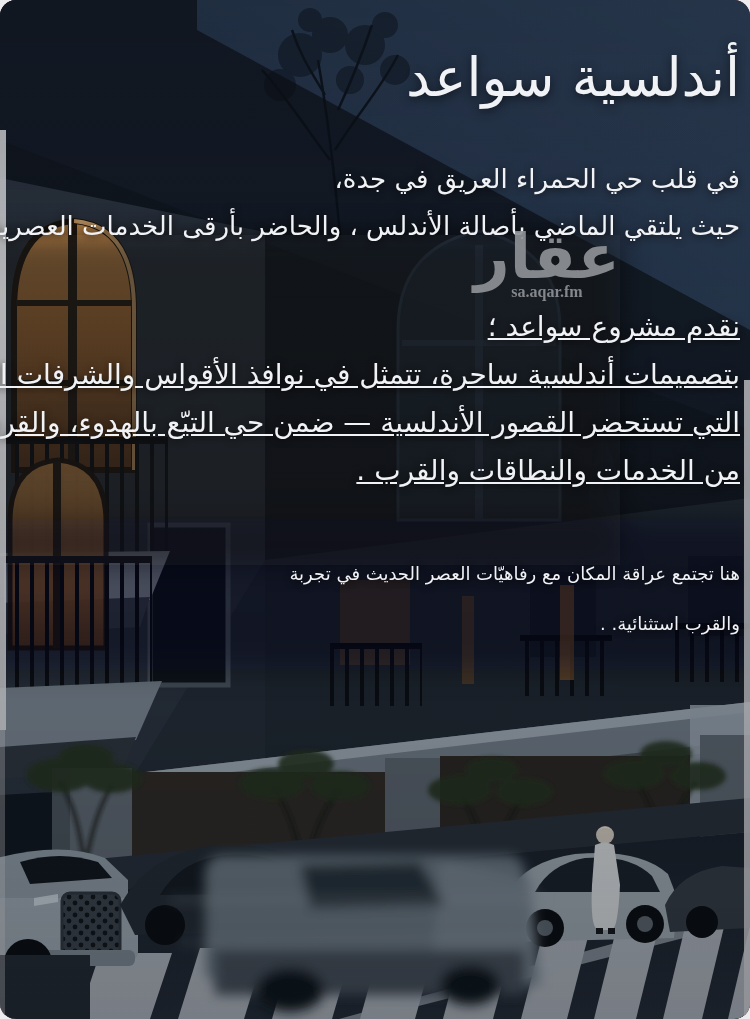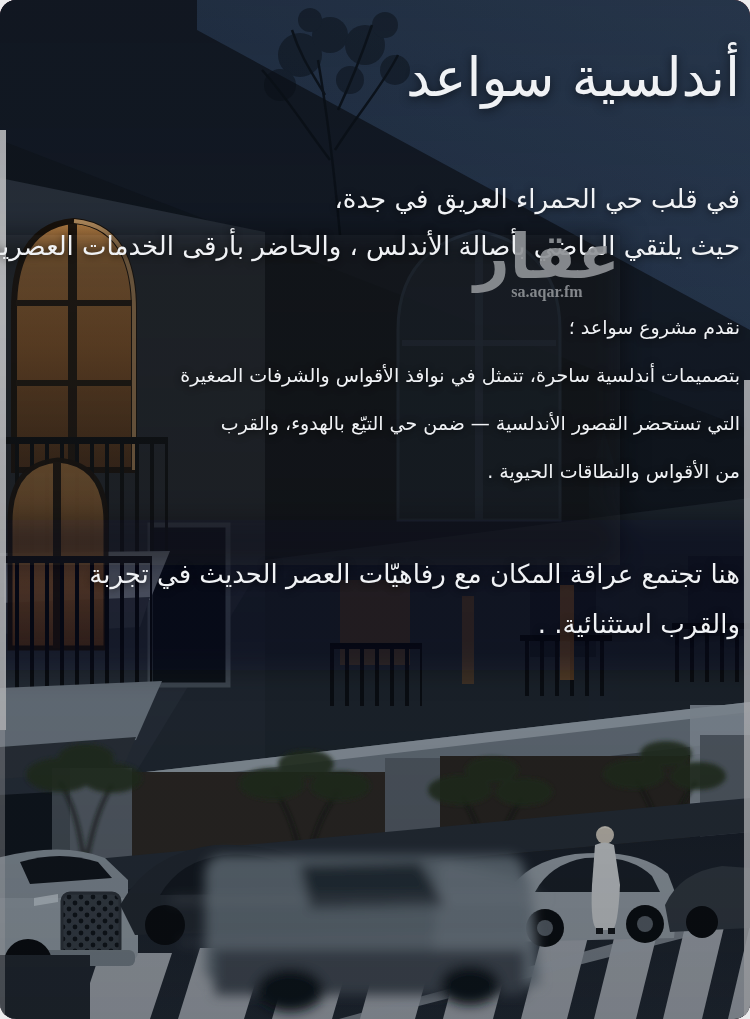--- a/index.html
+++ b/index.html
@@ -32,23 +32,23 @@
     font-size:54px;line-height:1.25;font-weight:normal;margin:0;
     text-shadow:0 2px 10px rgba(0,0,0,.6);
     white-space:nowrap;
   }
   .t-block{
     position:absolute;left:12px;right:10px;
     direction:rtl;text-align:right;
     text-shadow:0 1px 7px rgba(0,0,0,.65);
   }
   .t-block div{white-space:nowrap;}
-  .intro-block{top:156px;font-size:26px;line-height:47px;margin-top:20px;}
-  .body-block{top:303px;font-size:19px;line-height:48px;}
-  .closing-block{top:549px;font-size:26px;line-height:50px;}
+  .intro-block{top:156px;font-size:26px;line-height:47px;}
+  .body-block{top:303px;font-size:28px;line-height:48px;text-decoration:underline;}
+  .closing-block{top:549px;font-size:18px;line-height:50px;}
   .watermark{
     position:absolute;top:228px;left:456px;width:182px;
     text-align:center;pointer-events:none;
   }
   .wm-logo{
     font-size:62px;font-weight:bold;line-height:.95;
     color:#8f9296;opacity:.92;letter-spacing:-1px;
   }
   .wm-domain{
     font-family:"Liberation Serif",serif;font-weight:bold;
@@ -317,21 +317,21 @@
 
     <div class="watermark">
       <div class="wm-logo">عقار</div>
       <div class="wm-domain">sa.aqar.fm</div>
     </div>
 
     <div class="t-block body-block">
       <div>نقدم مشروع سواعد ؛</div>
       <div>بتصميمات أندلسية ساحرة، تتمثل في نوافذ الأقواس والشرفات الصغيرة</div>
       <div>التي تستحضر القصور الأندلسية — ضمن حي التيّع بالهدوء، والقرب</div>
-      <div>من الأقواس والنطاقات الحيوية .</div>
+      <div>من الخدمات والنطاقات والقرب .</div>
     </div>
 
     <div class="t-block closing-block">
       <div>هنا تجتمع عراقة المكان مع رفاهيّات العصر الحديث في تجربة</div>
       <div>والقرب استثنائية. .</div>
     </div>
   </div>
 
 </div>
 

